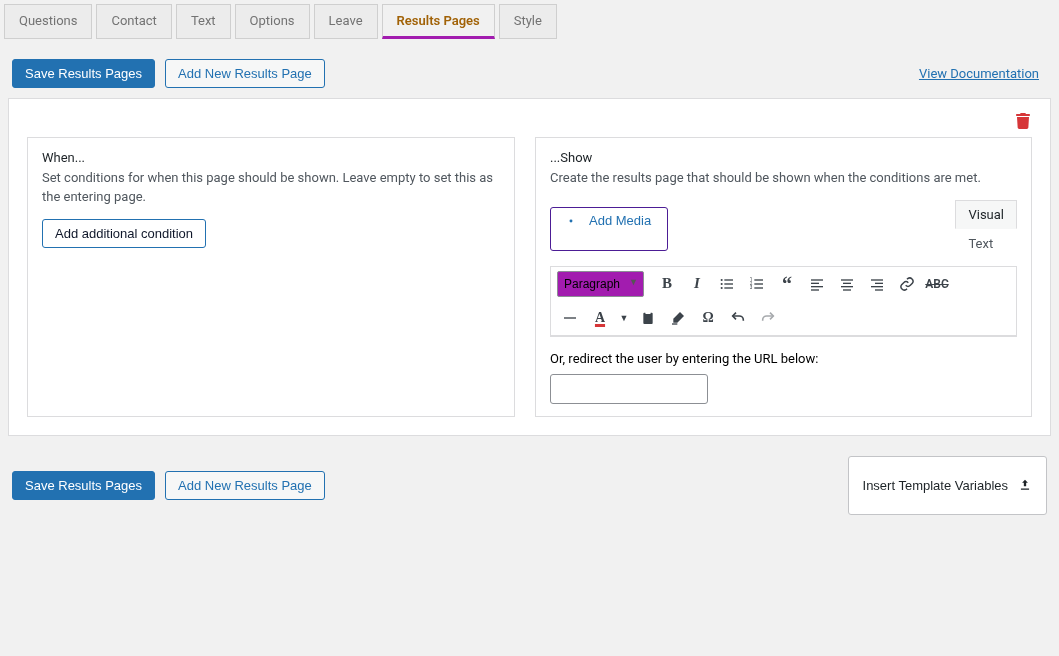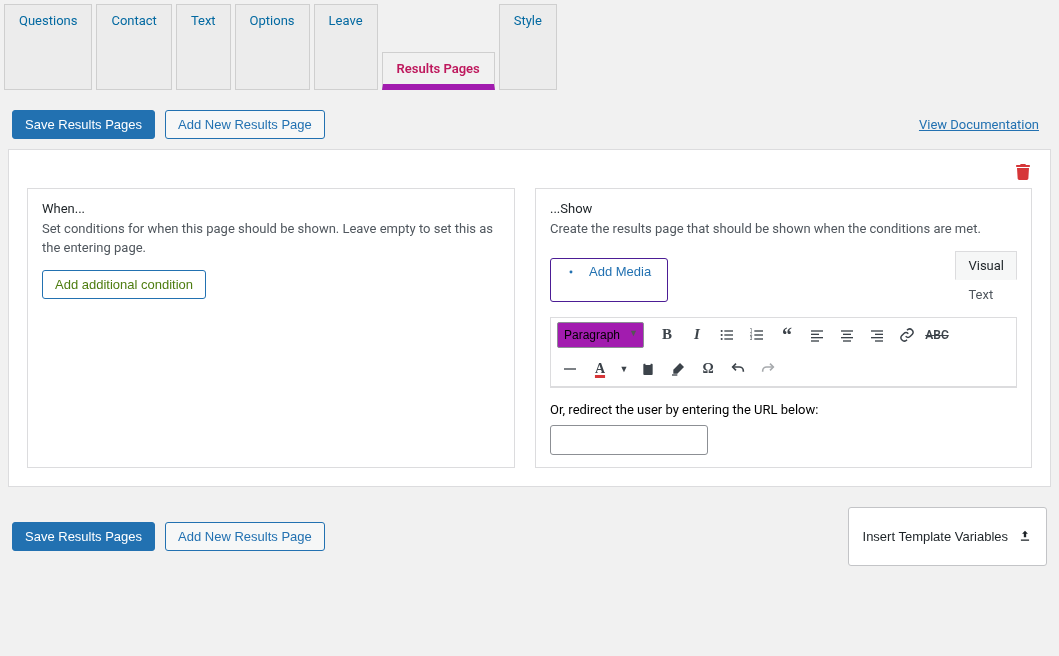--- a/index.html
+++ b/index.html
@@ -16,30 +16,29 @@
   }
   .tabs {
     display: flex;
     padding: 4px 4px 0 4px;
   }
   .tab {
     padding: 8px 14px;
     background: #ececec;
     border: 1px solid #cfcfcf;
     margin-right: 4px;
-    color: #0369a1;
+    color: #737373;
     cursor: pointer;
     font-size: 13px;
   }
   .tab.active {
     background: #f1f1f1;
-    border-bottom: 6px solid #a21caf;
-    color: #be185d;
+    border-bottom: 3px solid #a21caf;
+    color: #a16207;
     font-weight: 600;
-    margin-top: 48px;
   }
   .action-row {
     display: flex;
     align-items: center;
     padding: 20px 12px 10px 12px;
   }
   .btn-primary {
     background: #2271b1;
     border: 1px solid #2271b1;
     color: #fff;
@@ -100,21 +99,21 @@
   }
   .col p.desc {
     margin: 0 0 12px 0;
     color: #50575e;
     font-size: 13px;
     line-height: 1.45;
   }
   .btn-add-cond {
     background: #fff;
     border: 1px solid #2271b1;
-    color: #4d7c0f;
+    color: #0f172a;
     padding: 6px 12px;
     font-size: 13px;
     border-radius: 3px;
     cursor: pointer;
   }
   .media-row {
     display:flex;
     align-items:center;
     margin-bottom: 8px;
   }

